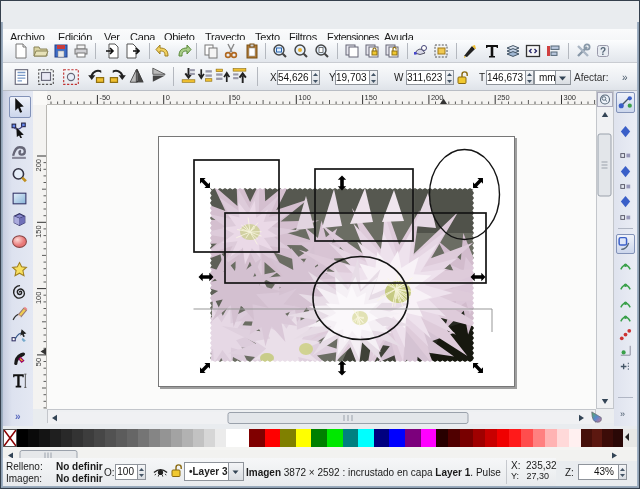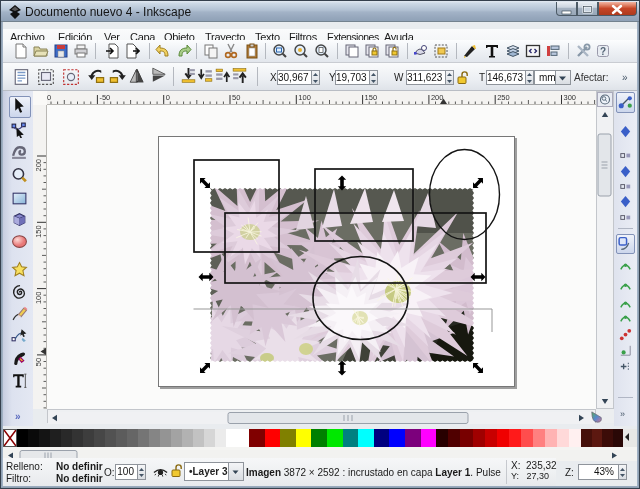--- a/index.html
+++ b/index.html
@@ -41,37 +41,20 @@
 #palette{position:absolute;left:3px;top:429px;width:634px;height:18px;background:#fff}
 #palette div{position:absolute;top:0;height:18px}
 #palscroll{position:absolute;left:3px;top:447px;width:634px;height:11px;background:#f4f4f2}
 #statusbar{position:absolute;left:3px;top:458px;width:553px;height:28px;background:linear-gradient(180deg,#f6f7f8,#e8eaed)}
 .sbtxt{position:absolute;font-size:10px;color:#1a1a1a}
 .b{font-weight:bold}
 #botframe{position:absolute;left:1px;top:486px;width:638px;height:3px;background:linear-gradient(180deg,#9fb0c2,#7e8fa2)}
 </style></head>
 <body>
 <div id="win">
-<div id="titlebar">
- <svg id="title-ico" width="14" height="14" viewBox="0 0 14 14">
-        <path d="M7 0 L13 5 L9 7 L12 9 L7 14 L2 9 L5 7 L1 5 Z" fill="#111"></path>
-        <path d="M7 1.5 L10.5 4.5 L7 6 L3.5 4.5 Z" fill="#555"></path>
-      </svg>
- <span id="title-txt">Documento nuevo 4 - Inkscape</span>
- <div class="capbtn" id="btnmin"><svg width="19" height="13">
-          <rect x="5" y="8" width="9" height="3" fill="#fff" stroke="#30404c" stroke-width="0.6"></rect>
-        </svg></div>
- <div class="capbtn" id="btnmax"><svg width="19" height="13">
-          <rect x="5.5" y="3.5" width="8" height="6" fill="#c9d4e0" stroke="#fff" stroke-width="1.8"></rect>
-          <rect x="5.5" y="3.5" width="8" height="6" fill="none" stroke="#3a4854" stroke-width="0.7"></rect>
-        </svg></div>
- <div class="capbtn" id="btncls"><svg width="37" height="13">
-          <path d="M14 3 L22 10 M22 3 L14 10" stroke="#fff" stroke-width="2.4" stroke-linecap="round"></path>
-        </svg></div>
-</div>
 <div id="menubar">
  <span style="left:7px"><u>A</u>rchivo</span>
  <span style="left:55px"><u>E</u>dición</span>
  <span style="left:101px"><u>V</u>er</span>
  <span style="left:127px"><u>C</u>apa</span>
  <span style="left:161px"><u>O</u>bjeto</span>
  <span style="left:202px"><u>T</u>rayecto</span>
  <span style="left:252px"><u>T</u>exto</span>
  <span style="left:286px">Filtro<u>s</u></span>
  <span style="left:324px;letter-spacing:-0.5px;font-size:10.5px">Exte<u>n</u>siones</span>
@@ -256,21 +239,21 @@
         <rect x="2" y="10" width="6" height="2.2" fill="#99a"></rect>
       </svg>
       <svg class="ic" style="left:228px;top:4px" width="17" height="17" viewBox="0 0 16 16">
         <rect x="2" y="1.5" width="12" height="2.4" fill="#f0c030" stroke="#907010" stroke-width="0.6"></rect>
         <path d="M11 15 V8 M8 10 L11 6 L14 10" stroke="#222" stroke-width="1.8" fill="none"></path>
         <rect x="2" y="6" width="5" height="2" fill="#99a"></rect>
         <rect x="2" y="9.5" width="5" height="2" fill="#99a"></rect>
       </svg>
       <div class="vsep2" style="left:254px"></div>
       <span class="lbl2" style="left:267px;top:9px">X</span>
-      <div class="spin" style="left:274px;top:7px;width:35px;padding-right:3px">30,967</div>
+      <div class="spin" style="left:274px;top:7px;width:35px;padding-right:3px">54,626</div>
       <div class="spinbtn" style="left:309px;top:7px"><svg width="7" height="14">
           <path d="M1 5 L3.5 2 L6 5 Z" fill="#456"></path>
           <path d="M1 9 L3.5 12 L6 9 Z" fill="#456"></path>
         </svg></div>
       <span class="lbl2" style="left:326px;top:9px">Y</span>
       <div class="spin" style="left:332px;top:7px;width:35px;padding-right:3px">19,703</div>
       <div class="spinbtn" style="left:367px;top:7px"><svg width="7" height="14">
           <path d="M1 5 L3.5 2 L6 5 Z" fill="#456"></path>
           <path d="M1 9 L3.5 12 L6 9 Z" fill="#456"></path>
         </svg></div>
@@ -783,21 +766,21 @@
 <div id="palscroll"><svg width="634" height="11">
         <rect width="634" height="11" fill="#f2f2f0"></rect>
         <path d="M5 5.5 L10 2.5 L10 8.5 Z" fill="#345"></path>
         <rect x="17" y="0.5" width="57" height="10" rx="2" fill="#e6e8ea" stroke="#9aa1ab"></rect>
         <path d="M42 2.5 V8 M45 2.5 V8 M48 2.5 V8" stroke="#9aa1ab"></path>
         <path d="M614 5.5 L609 2.5 L609 8.5 Z" fill="#345"></path>
       </svg></div>
 <div id="statusbar">
       <span class="sbtxt" style="left:3px;top:3px">Relleno:</span>
       <span class="sbtxt b" style="left:53px;top:3px">No definir</span>
-      <span class="sbtxt" style="left:3px;top:15px">Filtro:</span>
+      <span class="sbtxt" style="left:3px;top:15px">Imagen:</span>
       <span class="sbtxt b" style="left:53px;top:15px">No definir</span>
       <span class="sbtxt" style="left:101px;top:9px">O:</span>
       <div class="spin" style="left:112px;top:6px;width:23px;padding-right:3px;height:16px;line-height:14px">100</div>
       <div class="spinbtn" style="left:135px;top:6px;height:16px"><svg width="7" height="15">
           <path d="M1 6 L3.5 3 L6 6 Z" fill="#456"></path>
           <path d="M1 9 L3.5 12 L6 9 Z" fill="#456"></path>
         </svg></div>
       <svg class="ic" style="left:150px;top:6px" width="15" height="15" viewBox="0 0 16 16">
         <path d="M1 9 Q8 3 15 9" fill="none" stroke="#222" stroke-width="1.4"></path>
         <circle cx="8" cy="9" r="2.8" fill="#222"></circle>

